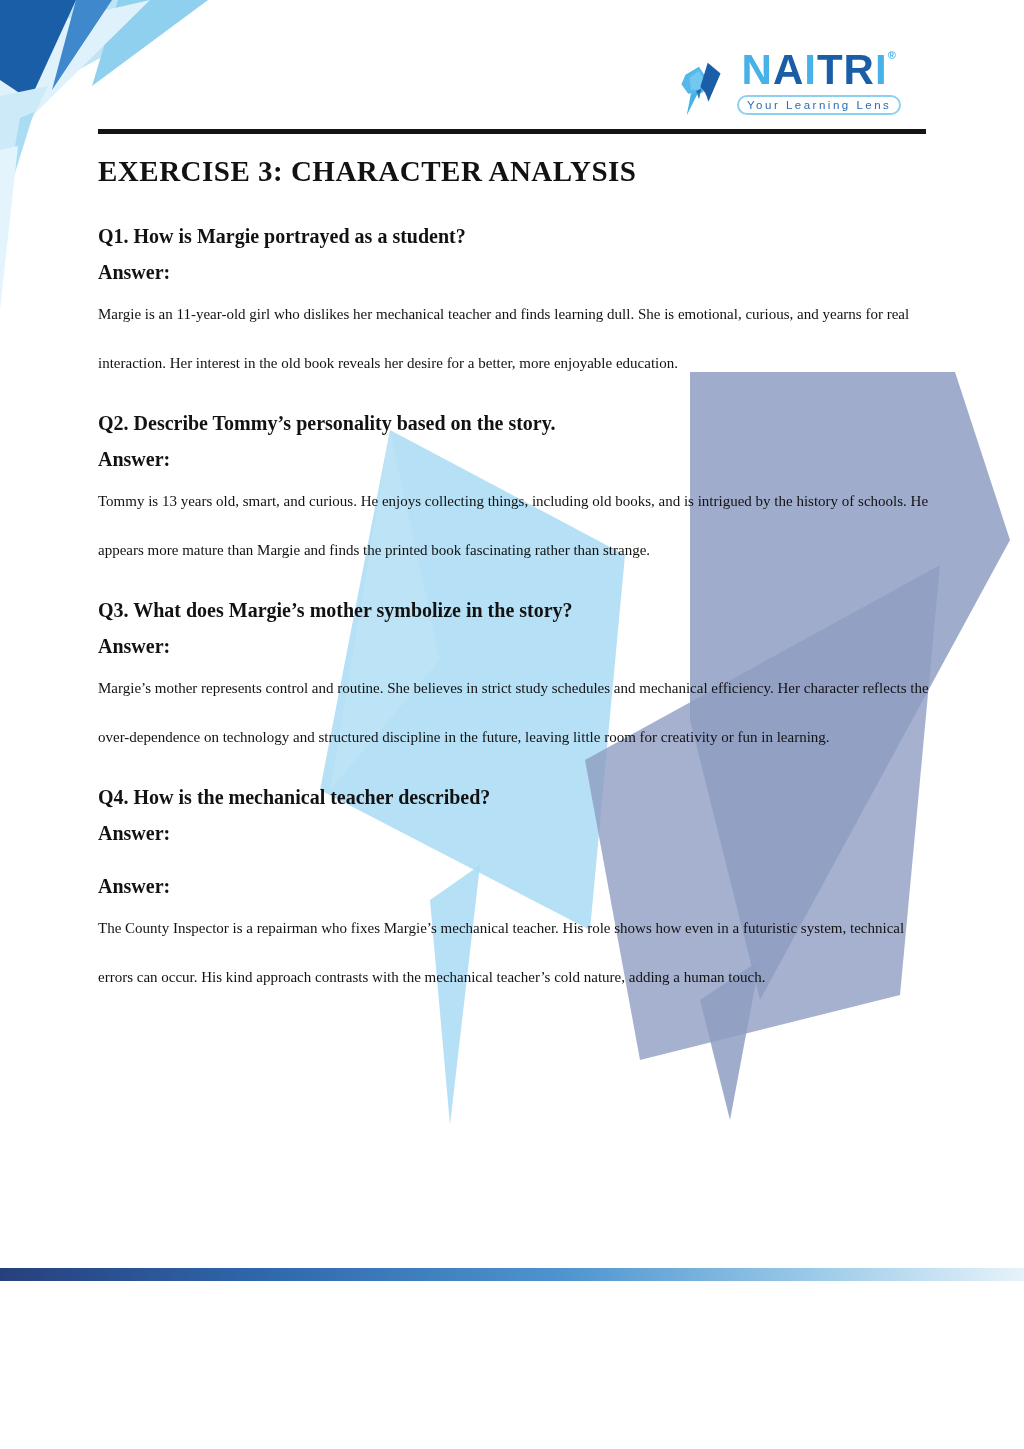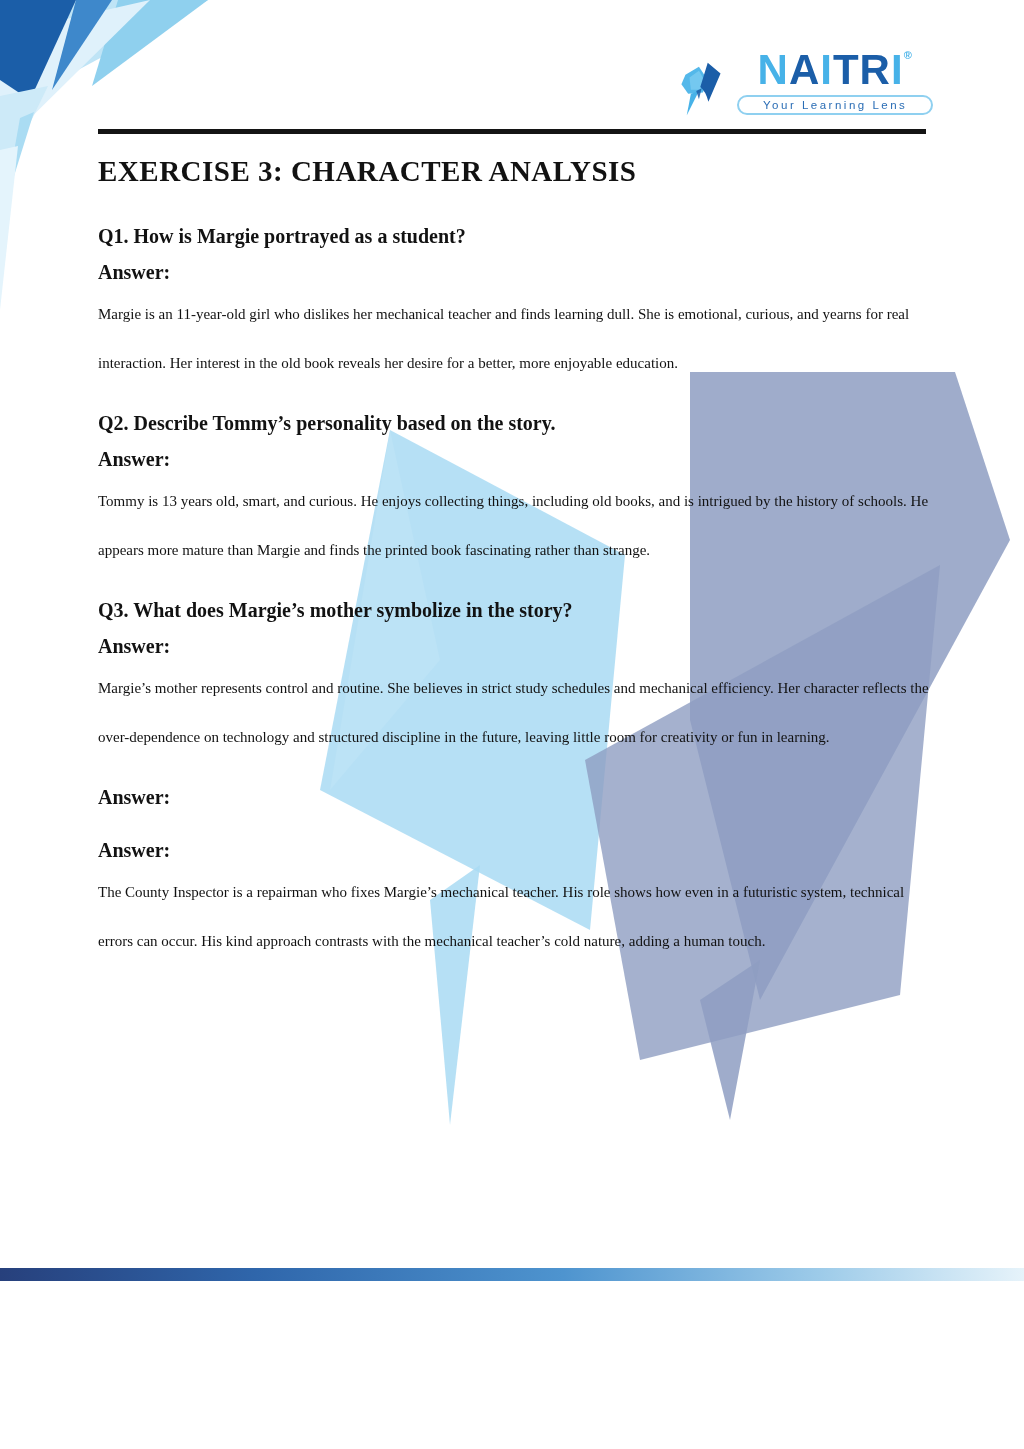--- a/index.html
+++ b/index.html
@@ -32,21 +32,21 @@
   }
   .brand span[data-tone="light"]{color:var(--brand-light);}
   .brand span[data-tone="dark"]{color:var(--brand-dark);}
   .reg{
     font-family:"Liberation Sans", sans-serif;
     font-size:11px;color:var(--brand-light);vertical-align:top;line-height:14px;
   }
   .tagline-box{
     margin-top:3px;
     border:2px solid #8fd0f0;border-radius:12px;
-    padding:2px 24px;
+    padding:2px 8px;
     font-family:"Liberation Sans", sans-serif;
     font-size:11.5px;letter-spacing:2.5px;color:#2a6db5;
     white-space:nowrap;
   }
   
   .rule{position:absolute;top:129px;left:98px;width:828px;height:5px;background:#141414;z-index:2;}
   
   .content{position:absolute;top:152px;left:98px;width:832px;z-index:2;}
   .title{
     font-size:29px;font-weight:bold;line-height:38px;
@@ -120,20 +120,21 @@
       <div class="ans">Tommy is 13 years old, smart, and curious. He enjoys collecting things, including old books, and is intrigued by the history of schools. He appears more mature than Margie and finds the printed book fascinating rather than strange.</div>
     </section>
 
     <section class="qa">
       <div class="q">Q3. What does Margie’s mother symbolize in the story?</div>
       <div class="ans-label">Answer:</div>
       <div class="ans">Margie’s mother represents control and routine. She believes in strict study schedules and mechanical efficiency. Her character reflects the over-dependence on technology and structured discipline in the future, leaving little room for creativity or fun in learning.</div>
     </section>
 
     <section class="qa">
+      <div class="q">Q4. How is the mechanical teacher described?</div>
       <div class="ans-label">Answer:</div>
     </section>
 
     <section class="qa">
       <div class="ans-label">Answer:</div>
       <div class="ans">The County Inspector is a repairman who fixes Margie’s mechanical teacher. His role shows how even in a futuristic system, technical errors can occur. His kind approach contrasts with the mechanical teacher’s cold nature, adding a human touch.</div>
     </section>
   </div>
 
   <div class="footer-bar"></div>

